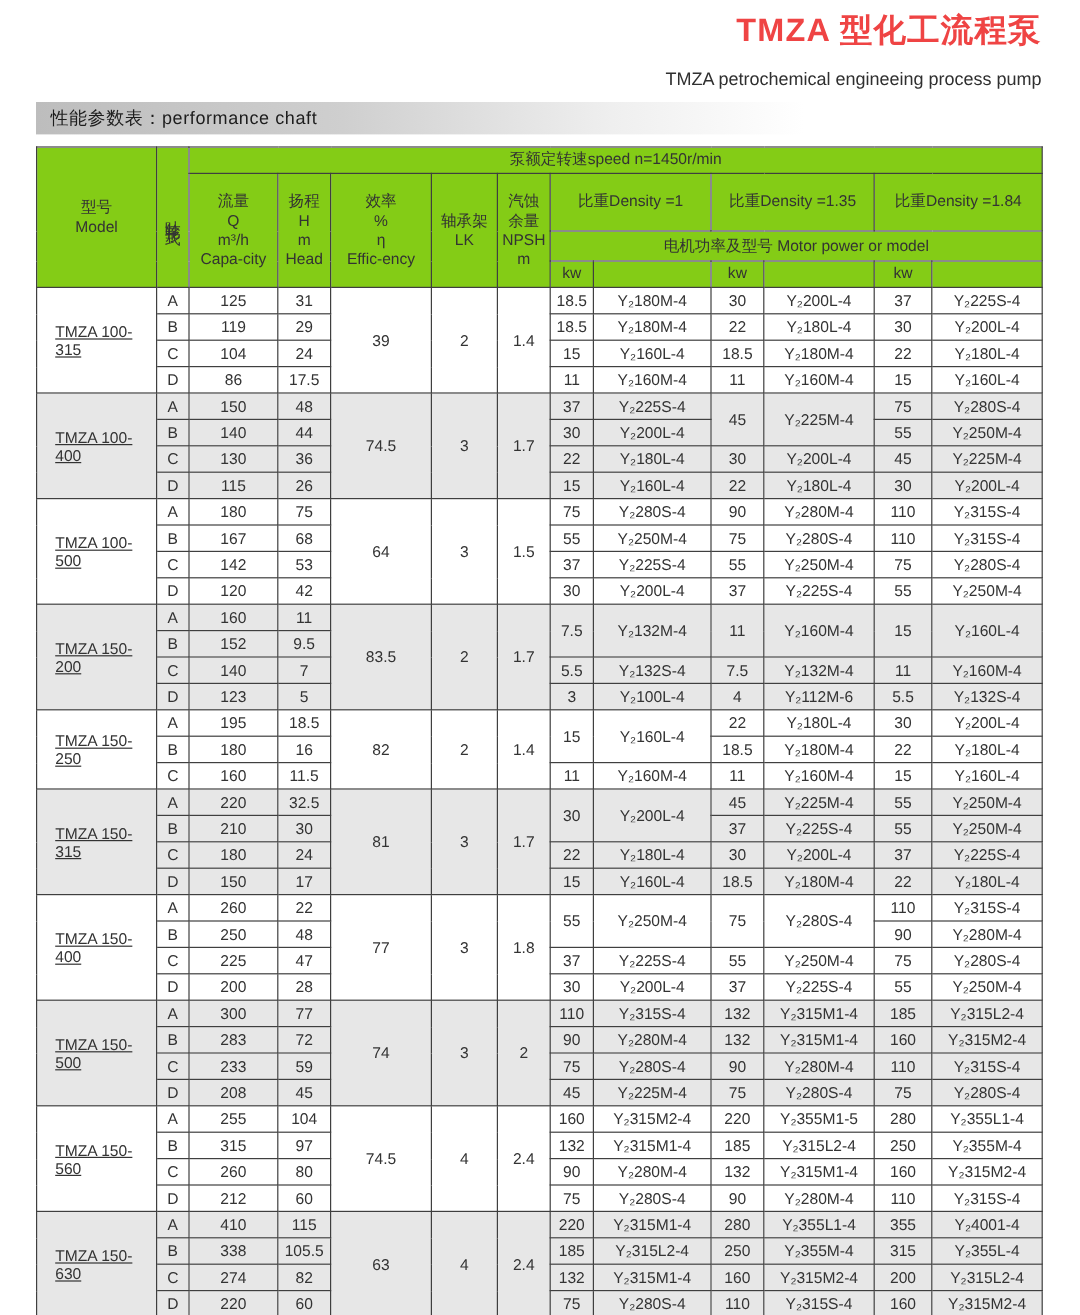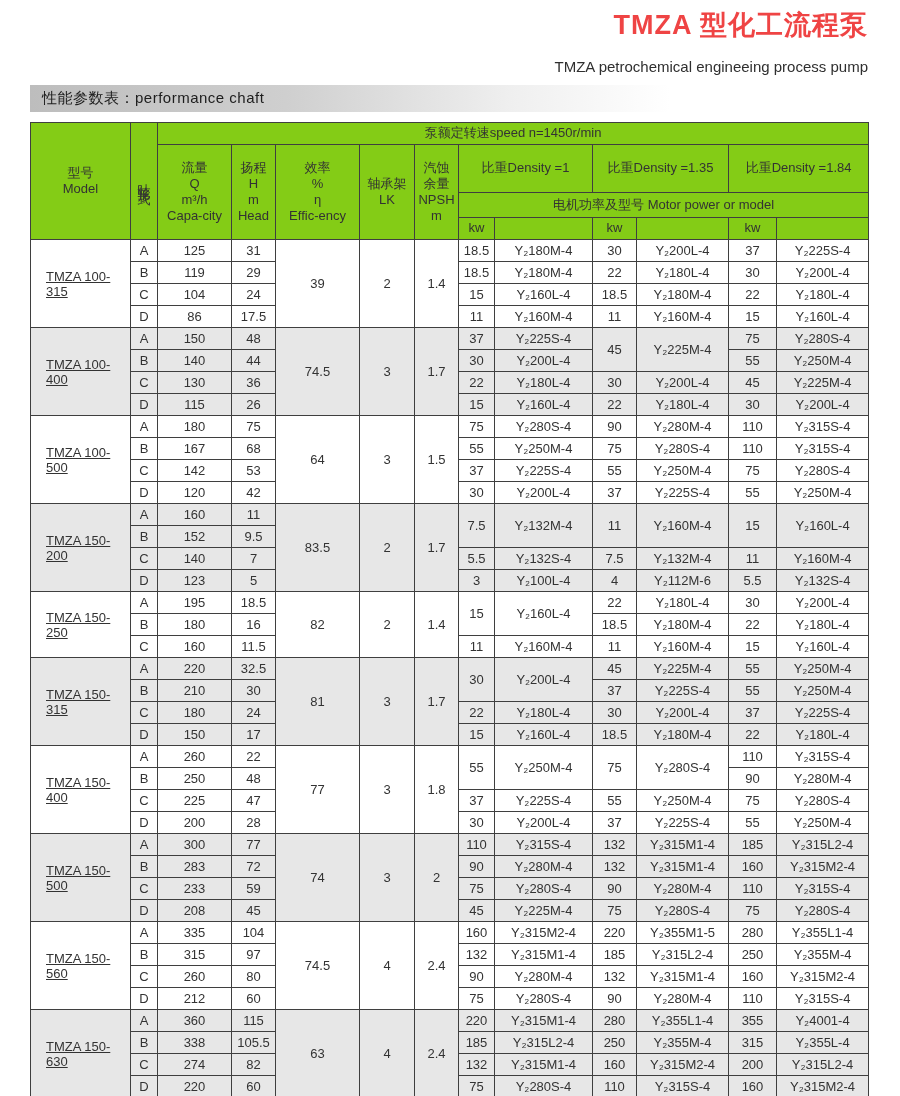--- a/index.html
+++ b/index.html
@@ -499,21 +499,21 @@
           <td>45</td>
           <td>Y₂225M-4</td>
           <td>75</td>
           <td>Y₂280S-4</td>
           <td>75</td>
           <td>Y₂280S-4</td>
         </tr>
         <tr class="plain">
           <th rowspan="4" class="model-cell">TMZA 150-560</th>
           <td>A</td>
-          <td>335</td>
+          <td>255</td>
           <td>104</td>
           <td rowspan="4">74.5</td>
           <td rowspan="4">4</td>
           <td rowspan="4">2.4</td>
           <td>160</td>
           <td>Y₂315M2-4</td>
           <td>220</td>
           <td>Y₂355M1-5</td>
           <td>280</td>
           <td>Y₂355L1-4</td>
@@ -547,21 +547,21 @@
           <td>75</td>
           <td>Y₂280S-4</td>
           <td>90</td>
           <td>Y₂280M-4</td>
           <td>110</td>
           <td>Y₂315S-4</td>
         </tr>
         <tr class="shaded">
           <th rowspan="4" class="model-cell">TMZA 150-630</th>
           <td>A</td>
-          <td>360</td>
+          <td>410</td>
           <td>115</td>
           <td rowspan="4">63</td>
           <td rowspan="4">4</td>
           <td rowspan="4">2.4</td>
           <td>220</td>
           <td>Y₂315M1-4</td>
           <td>280</td>
           <td>Y₂355L1-4</td>
           <td>355</td>
           <td>Y₂4001-4</td>

